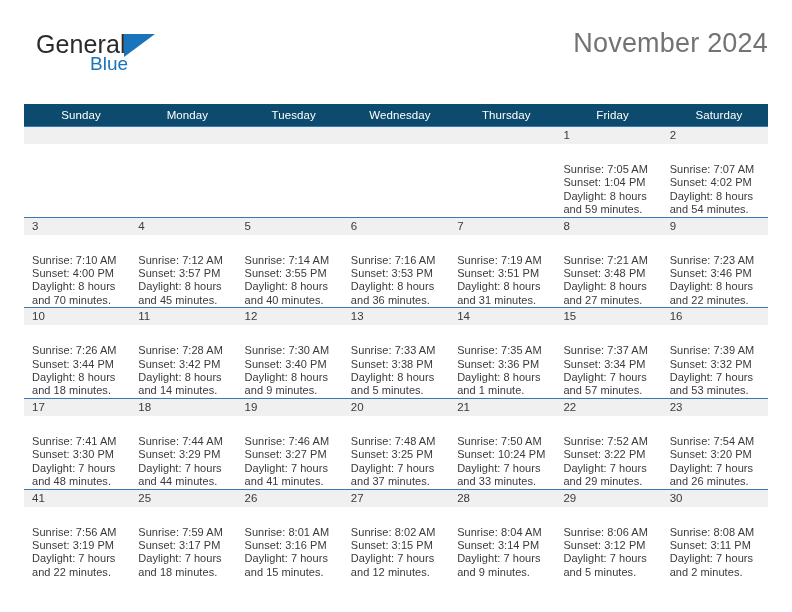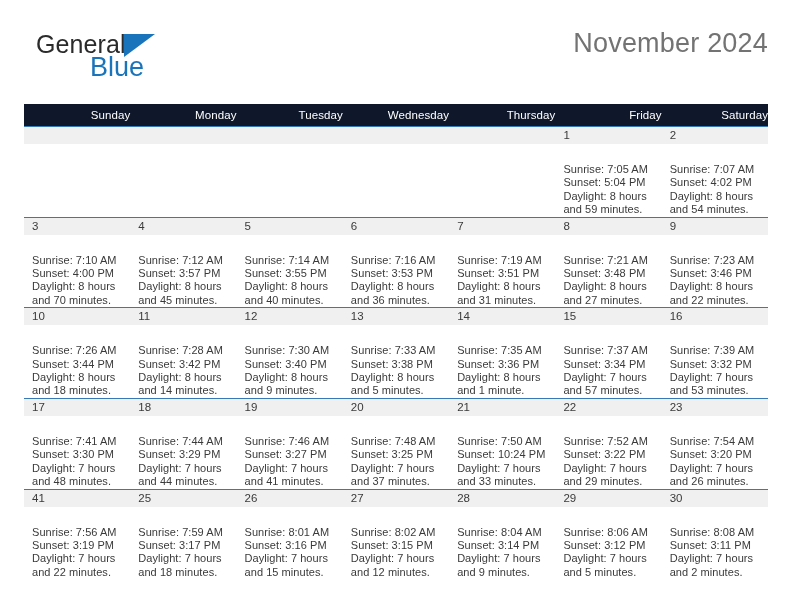--- a/index.html
+++ b/index.html
@@ -39,21 +39,21 @@
   .logo-tri {
     position:absolute;
     left:100px; top:2px;
     width:0; height:0;
     border-left:31px solid #1a74bb;
     border-bottom:23px solid transparent;
   }
   .logo-blue {
     position:absolute;
     left:66px; top:22px;
-    font-size:27px;
+    font-size:19px;
     color:#1a74bb;
     font-family:"Liberation Sans", sans-serif;
   }
 
   .titlewrap {
     position:absolute;
     right:0; top:0;
     text-align:right;
   }
   .cal-title {
@@ -74,25 +74,25 @@
 
   
   .cal {
     position:absolute;
     left:24px; top:104px;
     width:744px;
     border-collapse:collapse;
     table-layout:fixed;
   }
   .cal th {
-    background:#0f172a;
+    background:#0c4a6e;
     color:#ffffff;
     font-size:11.5px;
     font-weight:400;
-    text-align:right;
+    text-align:center;
     padding:5px 0 5px 8px;
     height:21px;
     letter-spacing:0.1px;
   }
   .cal td {
     width:106.28px;
     vertical-align:top;
     padding:0;
     background:#ffffff;
     border-top:1.4px solid #3878b4;
@@ -168,21 +168,21 @@
             <div class="cell-body"></div>
           </td>
           <td>
             <span class="daynum empty"></span>
             <div class="cell-body"></div>
           </td>
           <td>
             <span class="daynum">1</span>
             <div class="cell-body">
               <div>Sunrise: 7:05 AM</div>
-              <div>Sunset: 5:04 PM</div>
+              <div>Sunset: 1:04 PM</div>
               <div>Daylight: 8 hours</div>
               <div>and 59 minutes.</div>
             </div>
           </td>
           <td>
             <span class="daynum">2</span>
             <div class="cell-body">
               <div>Sunrise: 7:07 AM</div>
               <div>Sunset: 4:02 PM</div>
               <div>Daylight: 8 hours</div>

